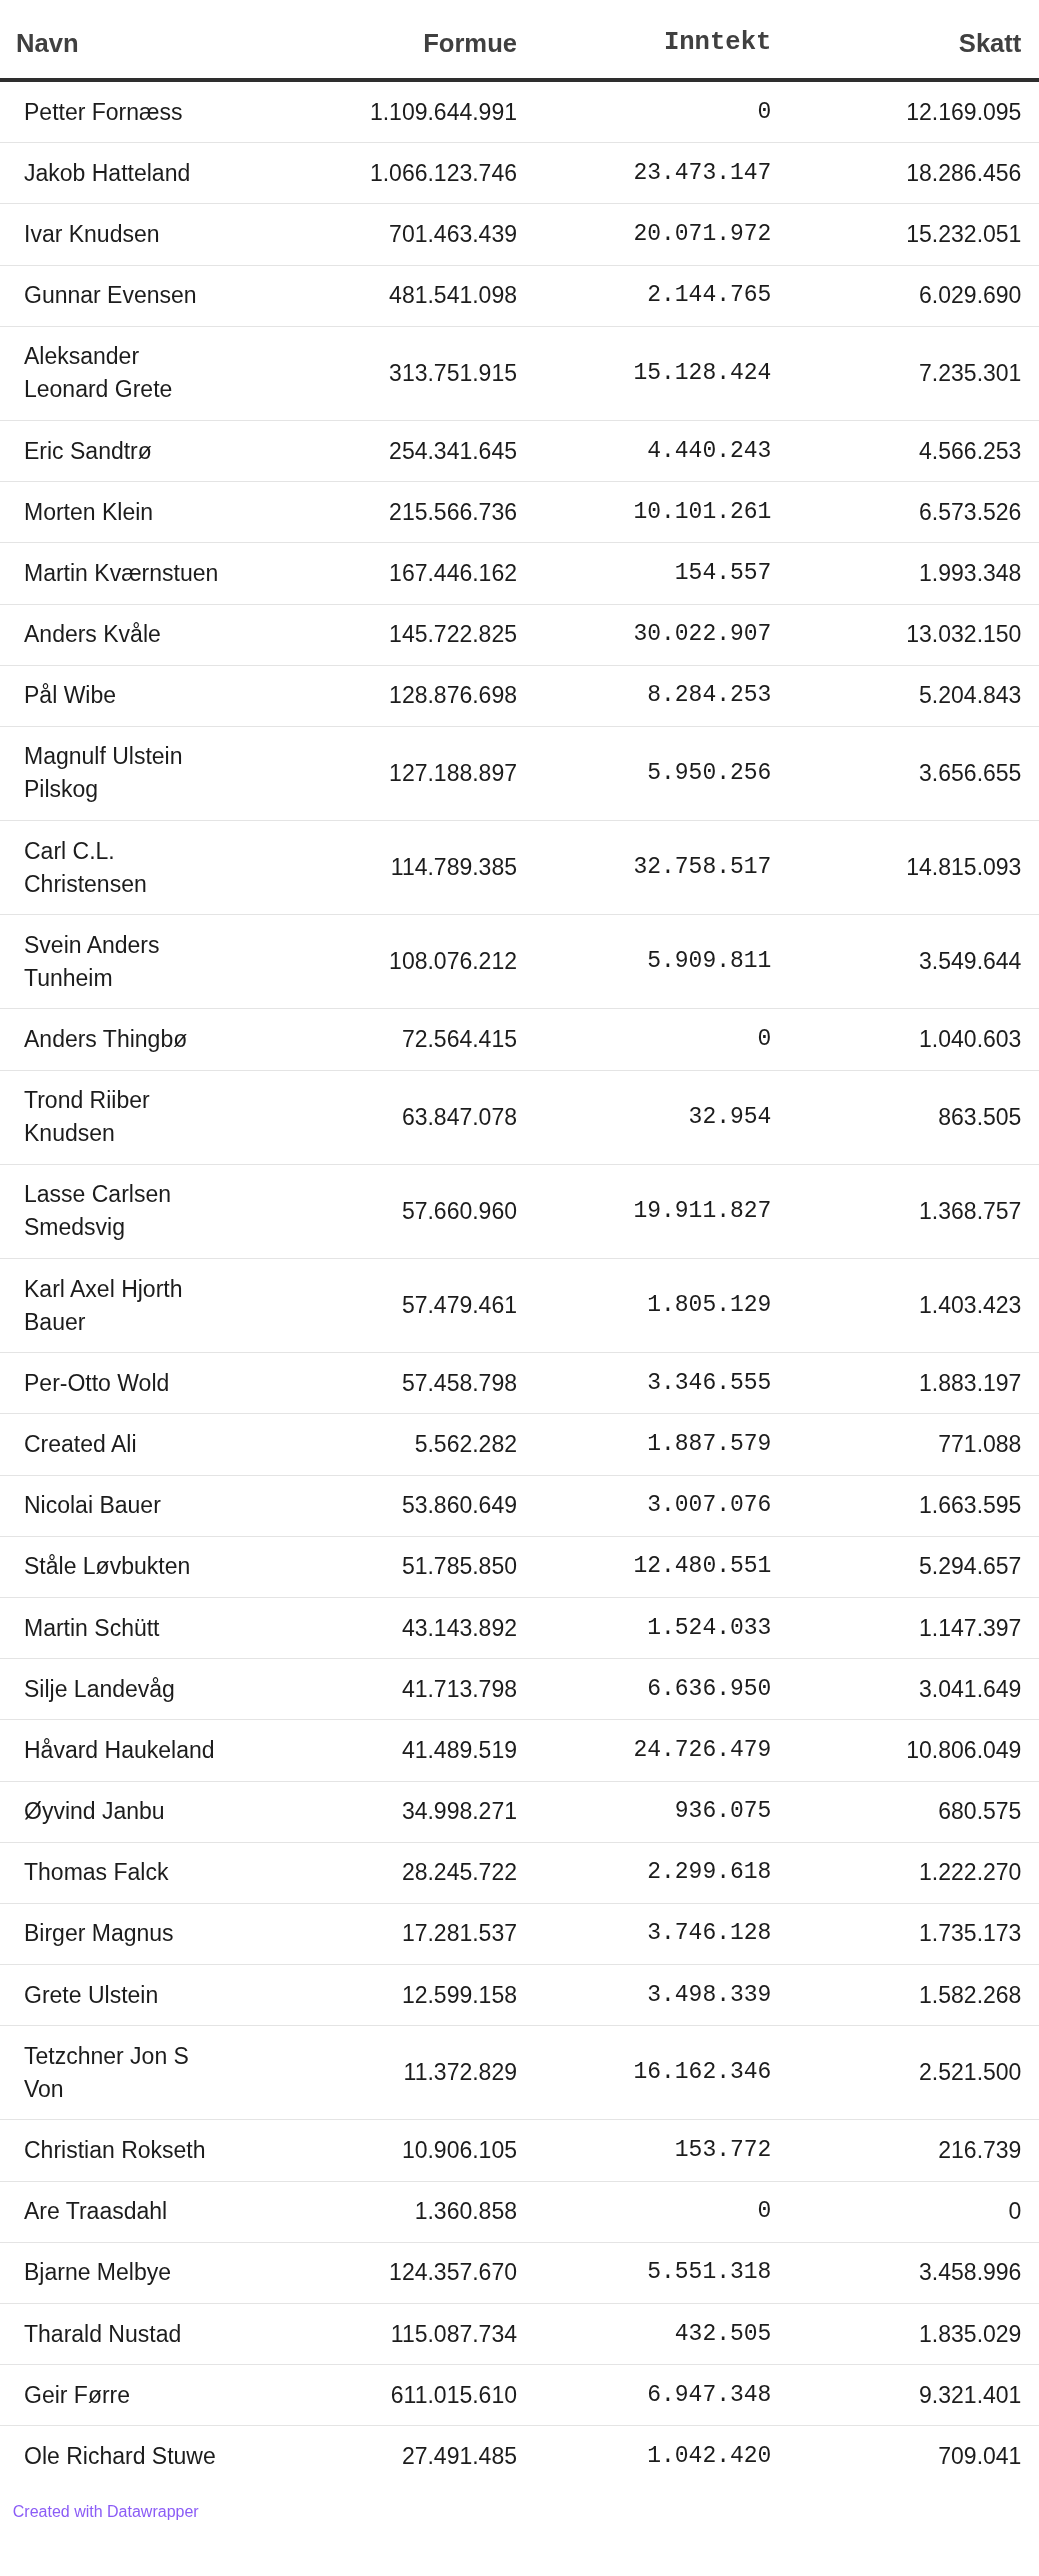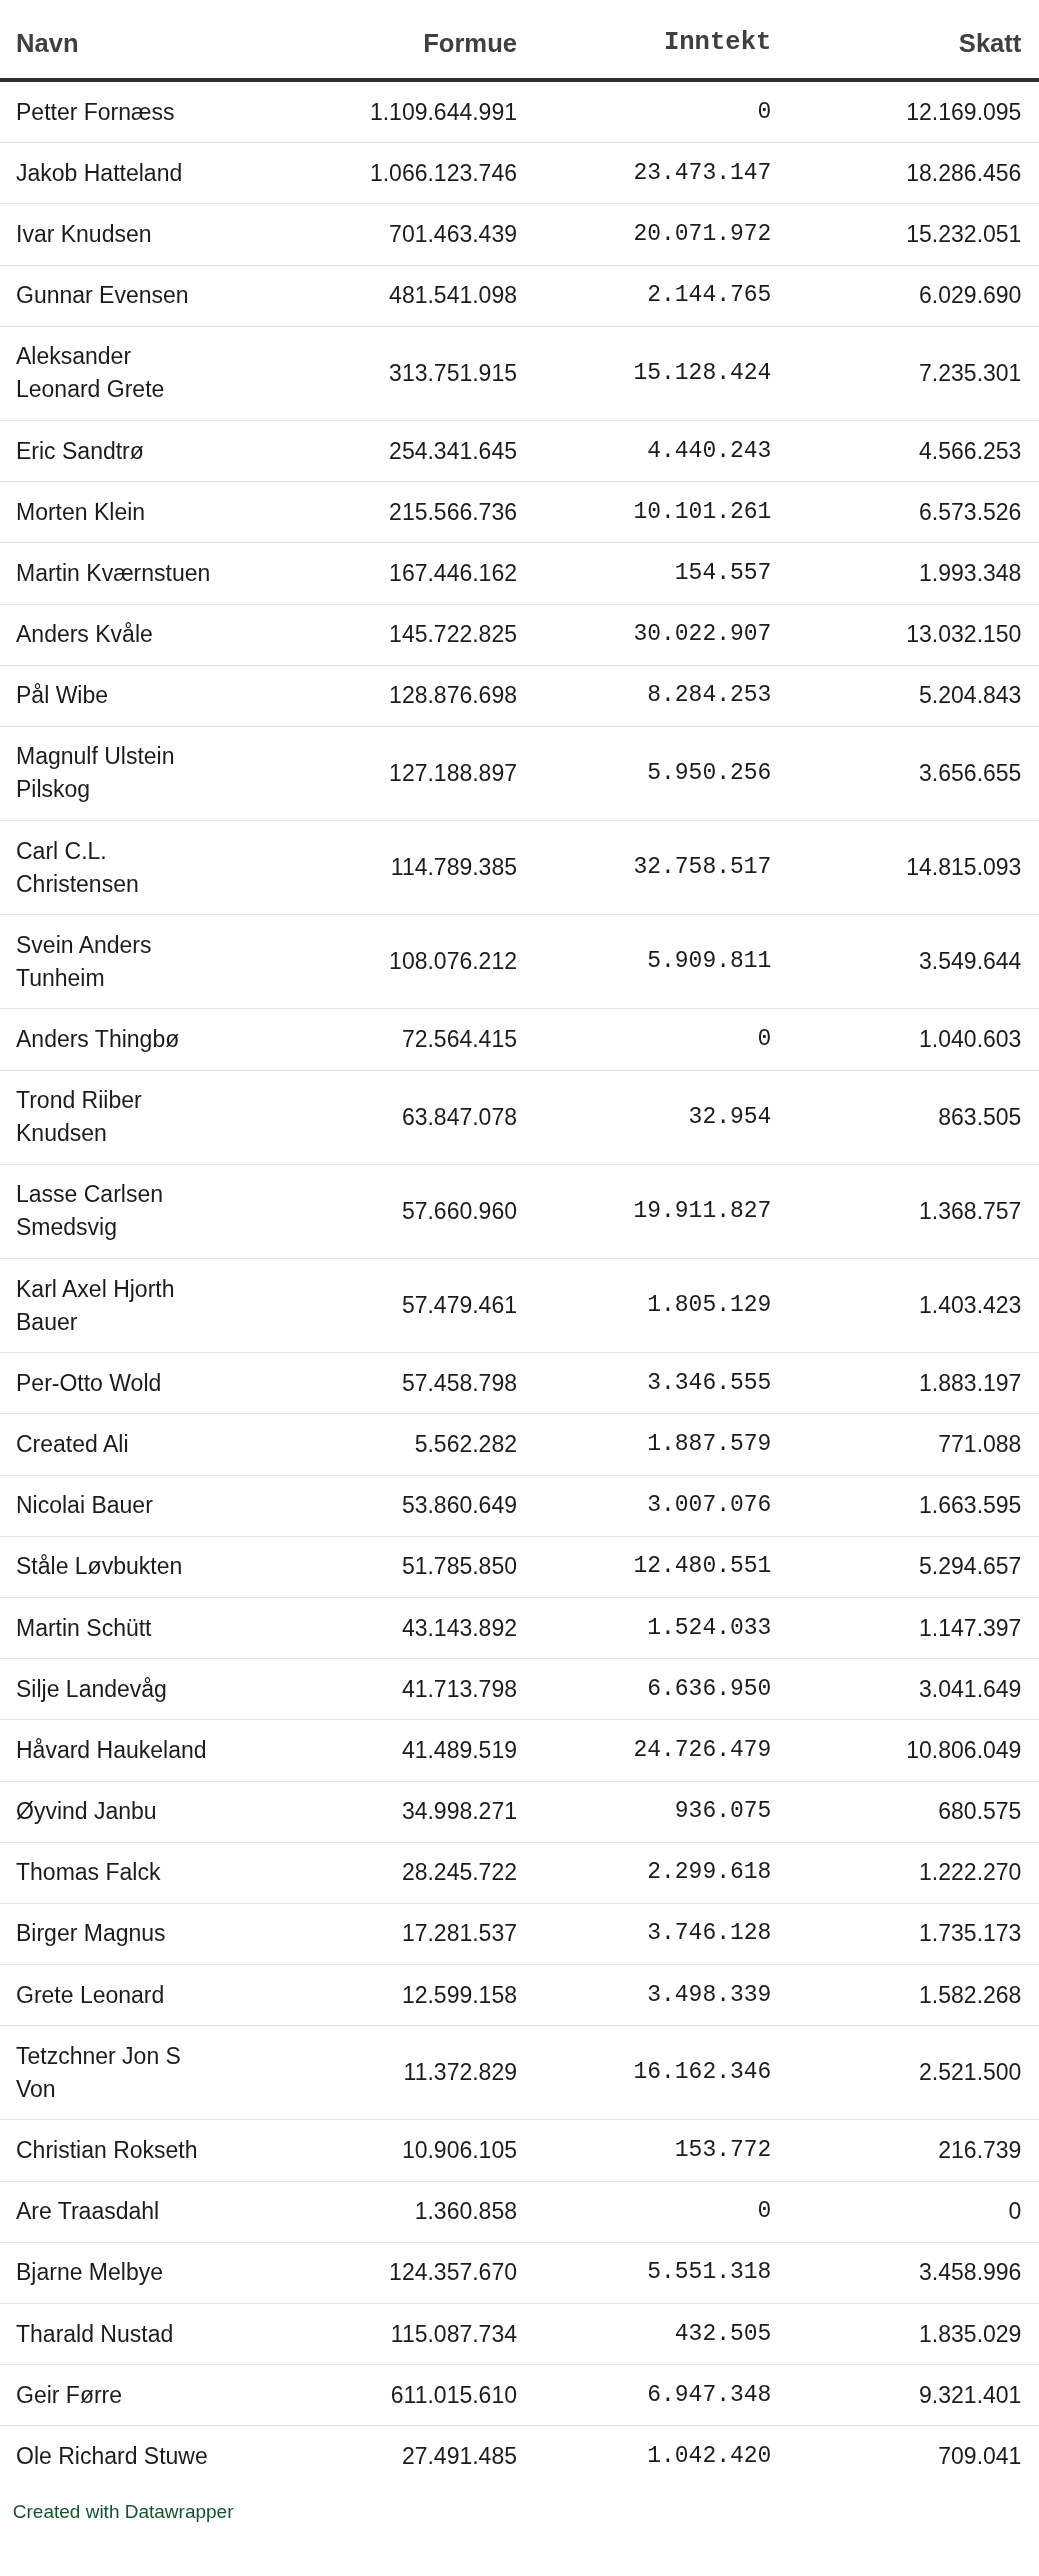--- a/index.html
+++ b/index.html
@@ -42,35 +42,35 @@
     font-size: 23px;
     line-height: 33px;
     padding: 13.6px 0;
     vertical-align: middle;
   }
   tr + tr td {
     border-top: 1.7px solid #e4e4e4;
   }
   td.c-name {
     text-align: left;
-    padding-left: 16px;
+    padding-left: 24px;
     white-space: pre-line;
   }
   td.c-num {
     text-align: right;
     white-space: nowrap;
   }
   th:nth-child(2), td:nth-child(2) { padding-right: 12px; }
   th:nth-child(3), td:nth-child(3) { padding-right: 13.6px; font-family: Liberation Mono, monospace; }
   th:nth-child(4), td:nth-child(4) { padding-right: 19.6px; }
 
   .credit {
-    font-size: 19px;
+    font-size: 16px;
     line-height: 20.5px;
-    color: #14532d;
+    color: #8b5cf6;
     padding: 15.3px 0 0 12.8px;
     text-decoration: none;
     display: inline-block;
   }
 </style>
 </head>
 <body>
 
 <table class="data-table">
   <colgroup>
@@ -251,21 +251,21 @@
     <td class="c-num">2.299.618</td>
     <td class="c-num">1.222.270</td>
   </tr>
       <tr>
     <td class="c-name">Birger Magnus</td>
     <td class="c-num">17.281.537</td>
     <td class="c-num">3.746.128</td>
     <td class="c-num">1.735.173</td>
   </tr>
       <tr>
-    <td class="c-name">Grete Leonard</td>
+    <td class="c-name">Grete Ulstein</td>
     <td class="c-num">12.599.158</td>
     <td class="c-num">3.498.339</td>
     <td class="c-num">1.582.268</td>
   </tr>
       <tr>
     <td class="c-name">Tetzchner Jon S
 Von</td>
     <td class="c-num">11.372.829</td>
     <td class="c-num">16.162.346</td>
     <td class="c-num">2.521.500</td>

